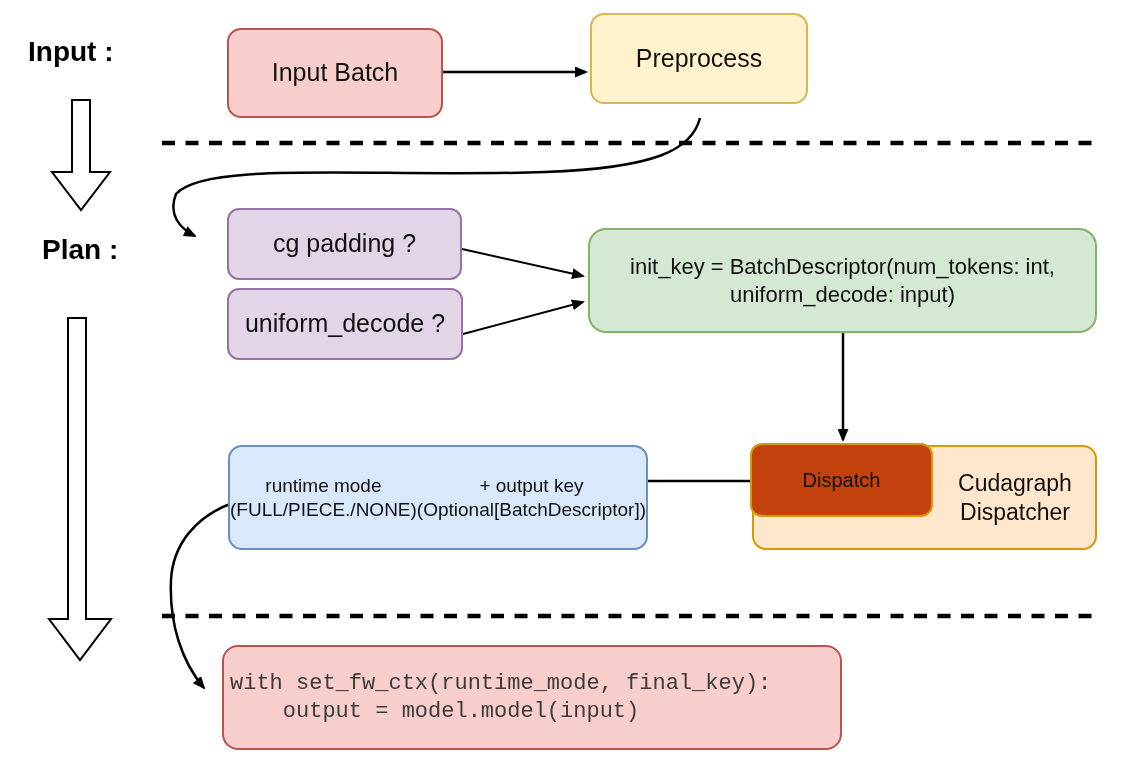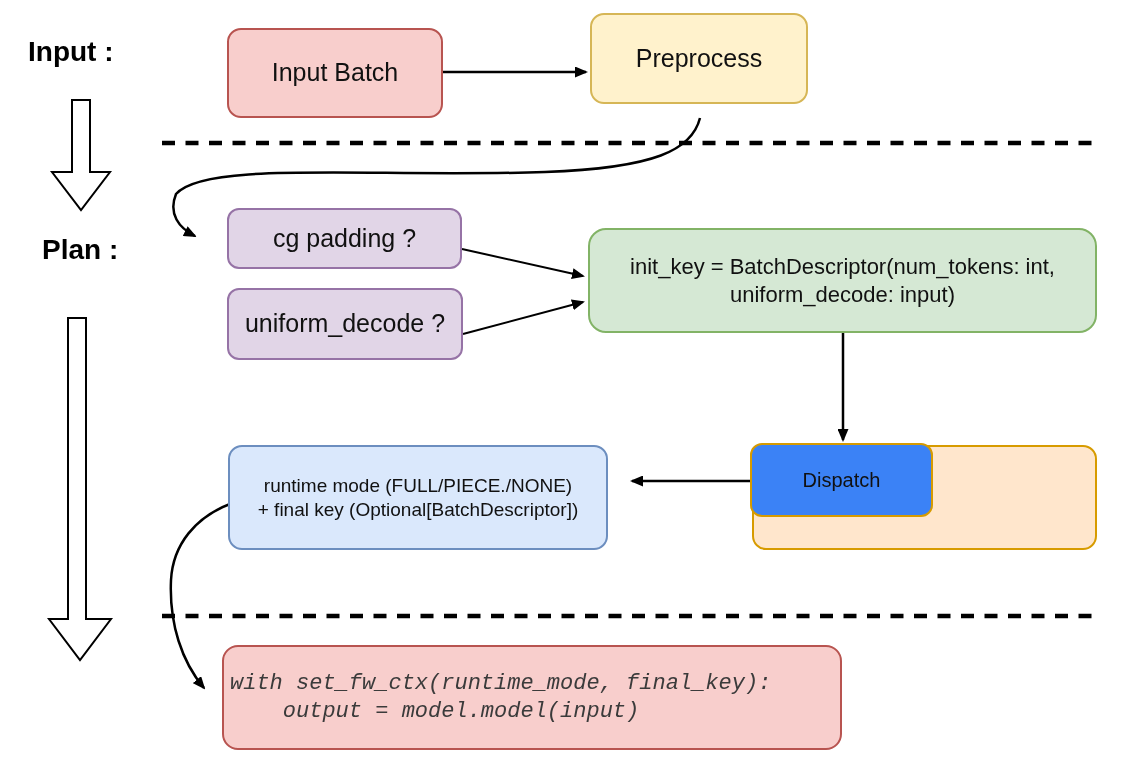--- a/index.html
+++ b/index.html
@@ -26,40 +26,40 @@
     font-size:28px;
     color:#000000;
     white-space:nowrap;
   }
   .node-red{background:#f8cecc;border:2px solid #b85450;border-radius:14px;}
   .node-yellow{background:#fff2cc;border:2px solid #d6b656;border-radius:14px;}
   .node-purple{background:#e1d5e7;border:2px solid #9673a6;border-radius:12px;}
   .node-green{background:#d5e8d4;border:2px solid #82b366;border-radius:18px;}
   .node-blue{background:#dae8fc;border:2px solid #6c8ebf;border-radius:14px;}
   .node-orange-outer{background:#ffe6cc;border:2px solid #d79b00;border-radius:14px;}
-  .node-orange-inner{background:#3b82f6;border:2px solid #d79b00;border-radius:12px;}
+  .node-orange-inner{background:#c2410c;border:2px solid #d79b00;border-radius:12px;}
 
   #node-input-batch{left:227px;top:28px;width:216px;height:90px;font-size:25px;}
   #node-preprocess{left:590px;top:13px;width:218px;height:91px;font-size:25px;}
-  #node-cg-padding{left:227px;top:208px;width:235px;height:61px;font-size:25px;}
+  #node-cg-padding{left:227px;top:208px;width:235px;height:72px;font-size:25px;}
   #node-uniform-decode{left:227px;top:288px;width:236px;height:72px;font-size:25px;}
   #node-init-key{left:588px;top:228px;width:509px;height:105px;font-size:22px;flex-direction:column;}
-  #node-runtime-mode{left:228px;top:445px;width:380px;height:105px;font-size:19px;flex-direction:column;}
+  #node-runtime-mode{left:228px;top:445px;width:420px;height:105px;font-size:19px;flex-direction:row;}
   #node-cudagraph{left:752px;top:445px;width:345px;height:105px;}
   #node-dispatch{left:750px;top:443px;width:183px;height:74px;font-size:20px;}
   #cudagraph-label{left:933px;top:445px;width:164px;height:105px;font-size:23px;flex-direction:column;border:none;background:transparent;}
   #node-execute-code{
     left:222px;top:645px;width:620px;height:105px;
     background:#f8cecc;border:2px solid #b85450;border-radius:16px;
     font-family:"Liberation Mono", monospace;
     font-size:22px;color:#3b3b3b;
     flex-direction:column;align-items:flex-start;justify-content:center;
     text-align:left;padding-left:6px;line-height:28px;
   }
-  .code-line{white-space:pre;font-style:italic;}
+  .code-line{white-space:pre;}
   #stage-label-input{left:28px;top:36px;}
   #stage-label-plan{left:42px;top:234px;}
   #stage-label-execute{left:20px;top:666px;}
 </style>
 </head>
 <body>
 
 <div id="canvas">
 
   <svg id="connectors" viewBox="0 0 1142 770" xmlns="http://www.w3.org/2000/svg">
@@ -105,24 +105,28 @@
 
   <div class="node node-green" id="node-init-key">
     <div>init_key = BatchDescriptor(num_tokens: int,</div>
     <div>uniform_decode: input)</div>
   </div>
 
   <div class="node node-orange-outer" id="node-cudagraph"></div>
   <div class="node node-orange-inner" id="node-dispatch">
     <span>Dispatch</span>
   </div>
+  <div class="node" id="cudagraph-label">
+    <div>Cudagraph</div>
+    <div>Dispatcher</div>
+  </div>
 
   <div class="node node-blue" id="node-runtime-mode">
     <div>runtime mode (FULL/PIECE./NONE)</div>
-    <div>+ final key (Optional[BatchDescriptor])</div>
+    <div>+ output key (Optional[BatchDescriptor])</div>
   </div>
 
   <div class="node" id="node-execute-code">
     <div class="code-line">with set_fw_ctx(runtime_mode, final_key):</div>
     <div class="code-line">    output = model.model(input)</div>
   </div>
 
 </div>
 
 </body></html>

